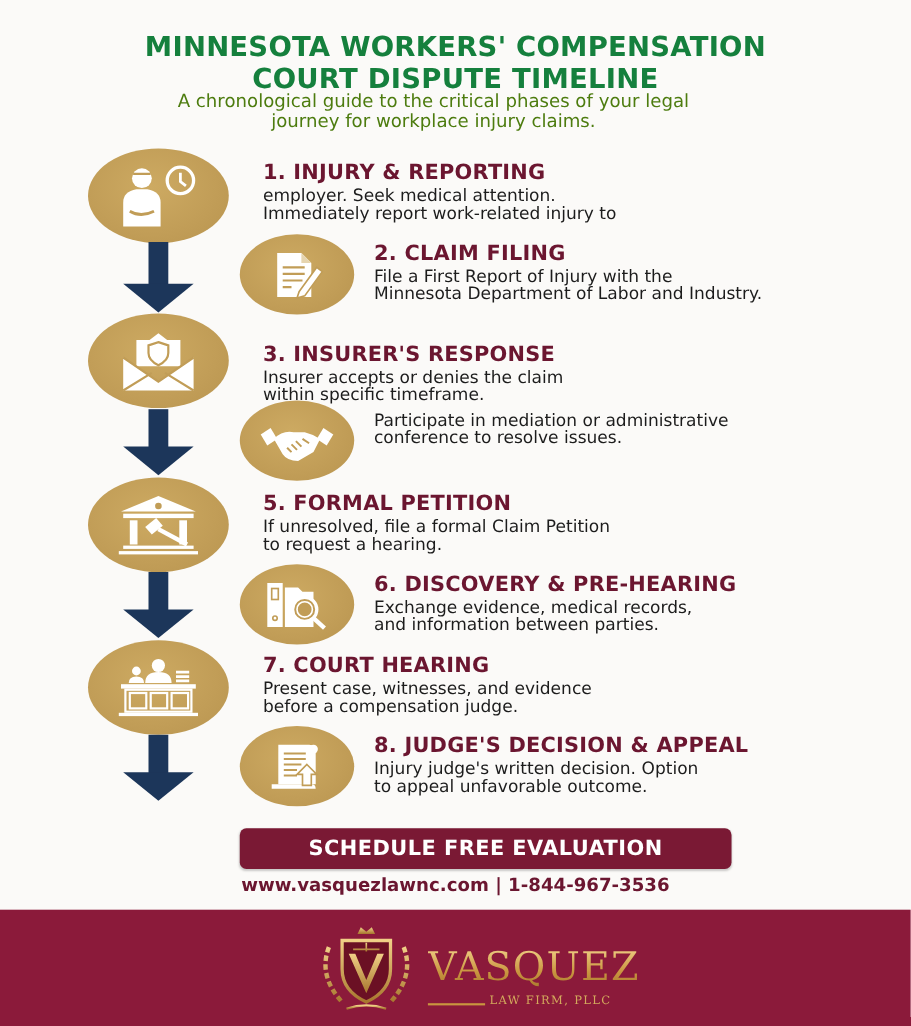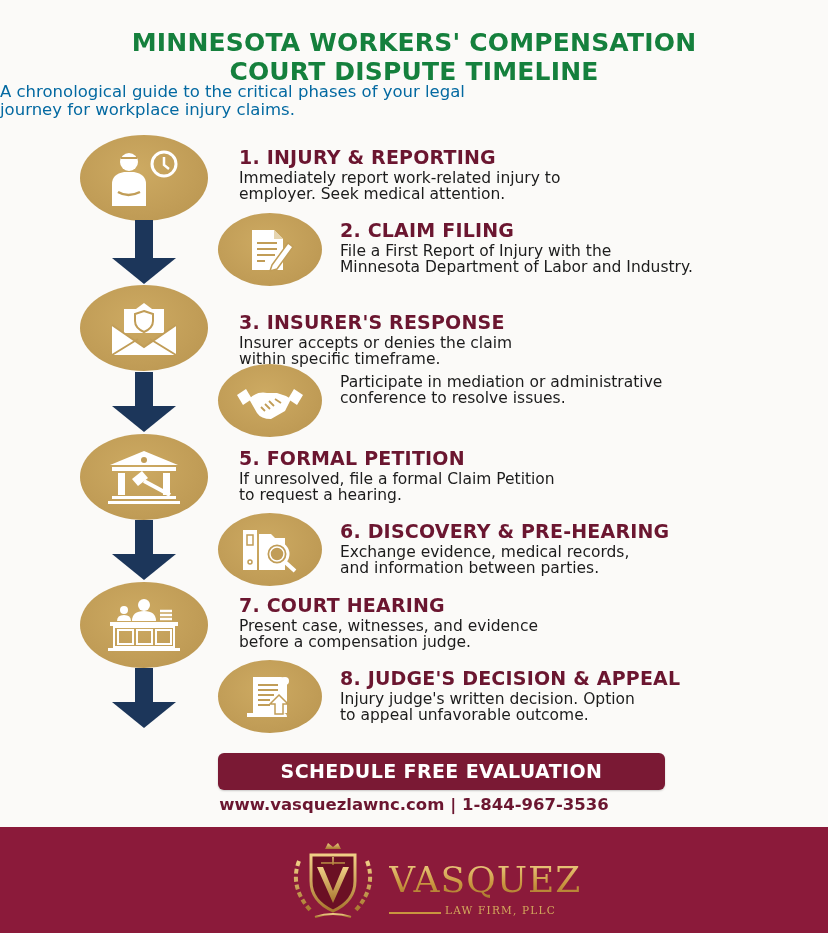--- a/index.html
+++ b/index.html
@@ -8,21 +8,21 @@
     background: #fbfaf8;
     font-family: "DejaVu Sans", sans-serif;
   }
   .title {
     position: absolute; left: 0; width: 828px; top: 28px;
     text-align: center; color: #15803d; font-weight: bold;
     font-size: 25px; line-height: 29px; letter-spacing: 0.2px;
   }
   .subtitle {
     position: absolute; left: 0; width: 788px; top: 83px;
-    text-align: left; color: #0369a1; font-size: 16.5px; line-height: 18px;
+    text-align: center; color: #4d7c0f; font-size: 16.5px; line-height: 18px;
   }
   .ellipse {
     position: absolute; border-radius: 50%;
     background: radial-gradient(ellipse at 45% 40%, #cdaa62 0%, #c19d57 60%, #b8944f 100%);
     display: flex; align-items: center; justify-content: center;
   }
   .ellipse.big { width: 128px; height: 86px; left: 80px; }
   .ellipse.small { width: 104px; height: 73px; left: 218px; }
   .ellipse svg { display: block; }
   .arrow { position: absolute; left: 112px; width: 64px; }
@@ -86,22 +86,22 @@
     <path d="M17 10 h16" stroke="#c19d57" stroke-width="2"></path>
     <path d="M8 58 V36 q0-10 12-12 h10 q12 2 12 12 V58 Z" fill="#fff" stroke="none"></path>
     <path d="M14 44 q10 6 22 0" stroke="#c19d57" stroke-width="2.5"></path>
     <circle cx="60" cy="16" r="12"></circle>
     <path d="M60 9 V17 L65 21" stroke-width="2.5"></path>
   </svg>
 </div>
 <div class="step" style="left:239px; top:147px;">
   <div class="heading">1. INJURY &amp; REPORTING</div>
   <div class="desc">
+    <div>employer. Seek medical attention.</div>
     <div>Immediately report work-related injury to</div>
-    <div>employer. Seek medical attention.</div>
   </div>
 </div>
 
 <div class="arrow" style="top:220px; height:65px;">
   <div class="shaft" style="height:40px;"></div>
   <div class="head" style="top:38px;"></div>
 </div>
 
 <div class="ellipse small" style="top:213px;">
   <svg width="56" height="46" viewBox="0 0 56 46">

